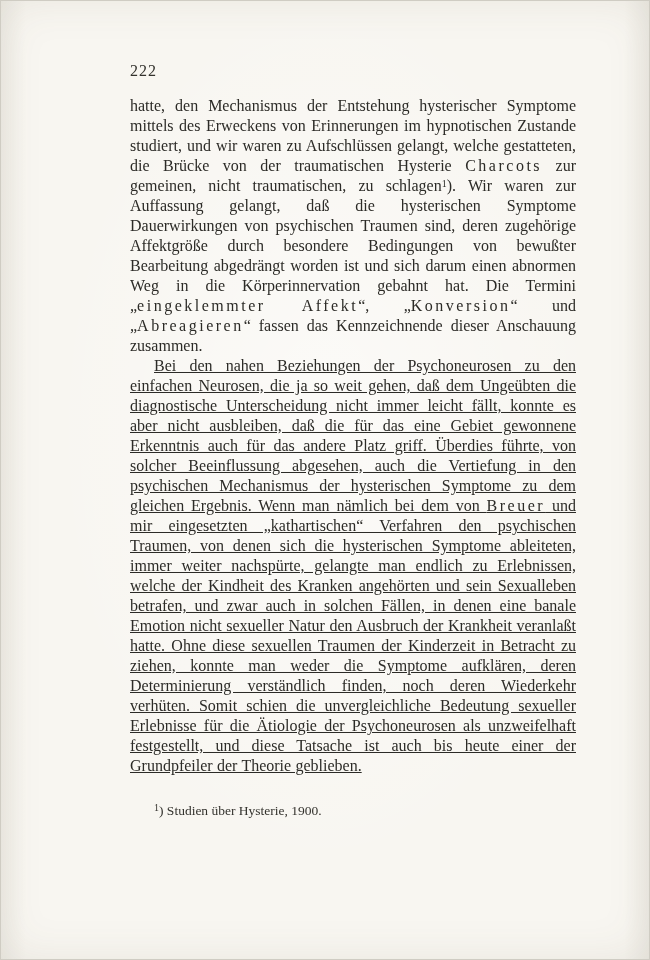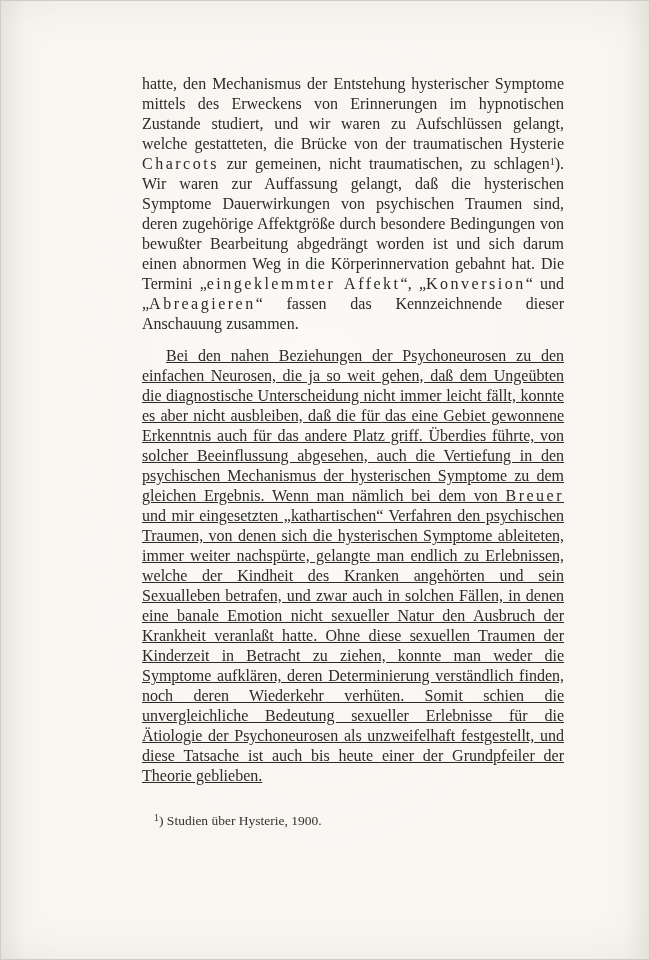--- a/index.html
+++ b/index.html
@@ -29,21 +29,21 @@
     top: 62px;
     width: 446px;
   }
   .page-number {
     font-size: 16px;
     letter-spacing: 1px;
     margin-bottom: 16px;
     color: #33322d;
   }
   .para {
-    margin: 12px;
+    margin: 0;
     font-size: 16px;
     line-height: 20px;
     text-align: justify;
     hyphens: auto;
     -webkit-hyphens: auto;
     word-spacing: 0.02em;
     color: #2c2b27;
   }
   .para.indent {
     text-indent: 24px;
@@ -65,19 +65,20 @@
     font-size: 13.5px;
     line-height: 17px;
     color: #33322d;
   }
 </style>
 </head>
 <body>
 
 <div class="scan-page">
   <div class="text-column">
+    <div class="page-number">222</div>
     <div>
         <p class="para"><span>hatte, den Mechanismus der Entstehung hysterischer Symptome mittels des Erweckens von Erinnerungen im hypnotischen Zustande studiert, und wir waren zu Aufschlüssen gelangt, welche gestatteten, die Brücke von der traumatischen Hysterie </span><span class="spaced">Charcots</span><span> zur gemeinen, nicht traumatischen, zu schlagen</span><span class="fn-ref">1</span><span>). Wir waren zur Auffassung gelangt, daß die hysterischen Symptome Dauerwirkungen von psychischen Traumen sind, deren zugehörige Affektgröße durch besondere Bedingungen von bewußter Bearbeitung abgedrängt worden ist und sich darum einen abnormen Weg in die Körperinnervation gebahnt hat. Die Termini „</span><span class="spaced">eingeklemmter Affekt</span><span>“, „</span><span class="spaced">Konversion</span><span>“ und „</span><span class="spaced">Abreagieren</span><span>“ fassen das Kennzeichnende dieser Anschauung zusammen.</span></p>
         <p class="para indent"><span>Bei den nahen Beziehungen der Psychoneurosen zu den einfachen Neurosen, die ja so weit gehen, daß dem Ungeübten die diagnostische Unterscheidung nicht immer leicht fällt, konnte es aber nicht ausbleiben, daß die für das eine Gebiet gewonnene Erkenntnis auch für das andere Platz griff. Überdies führte, von solcher Beeinflussung abgesehen, auch die Vertiefung in den psychischen Mechanismus der hysterischen Symptome zu dem gleichen Ergebnis. Wenn man nämlich bei dem von </span><span class="spaced">Breuer</span><span> und mir eingesetzten „kathartischen“ Verfahren den psychischen Traumen, von denen sich die hysterischen Symptome ableiteten, immer weiter nachspürte, gelangte man endlich zu Erlebnissen, welche der Kindheit des Kranken angehörten und sein Sexualleben betrafen, und zwar auch in solchen Fällen, in denen eine banale Emotion nicht sexueller Natur den Ausbruch der Krankheit veranlaßt hatte. Ohne diese sexuellen Traumen der Kinderzeit in Betracht zu ziehen, konnte man weder die Symptome aufklären, deren Determinierung verständlich finden, noch deren Wiederkehr verhüten. Somit schien die unvergleichliche Bedeutung sexueller Erlebnisse für die Ätiologie der Psychoneurosen als unzweifelhaft festgestellt, und diese Tatsache ist auch bis heute einer der Grundpfeiler der Theorie geblieben.</span></p>
       </div>
     <div class="footnote"><span class="fn-ref">1</span><span>) Studien über Hysterie, 1900.</span></div>
   </div>
 </div>
 
 </body></html>

